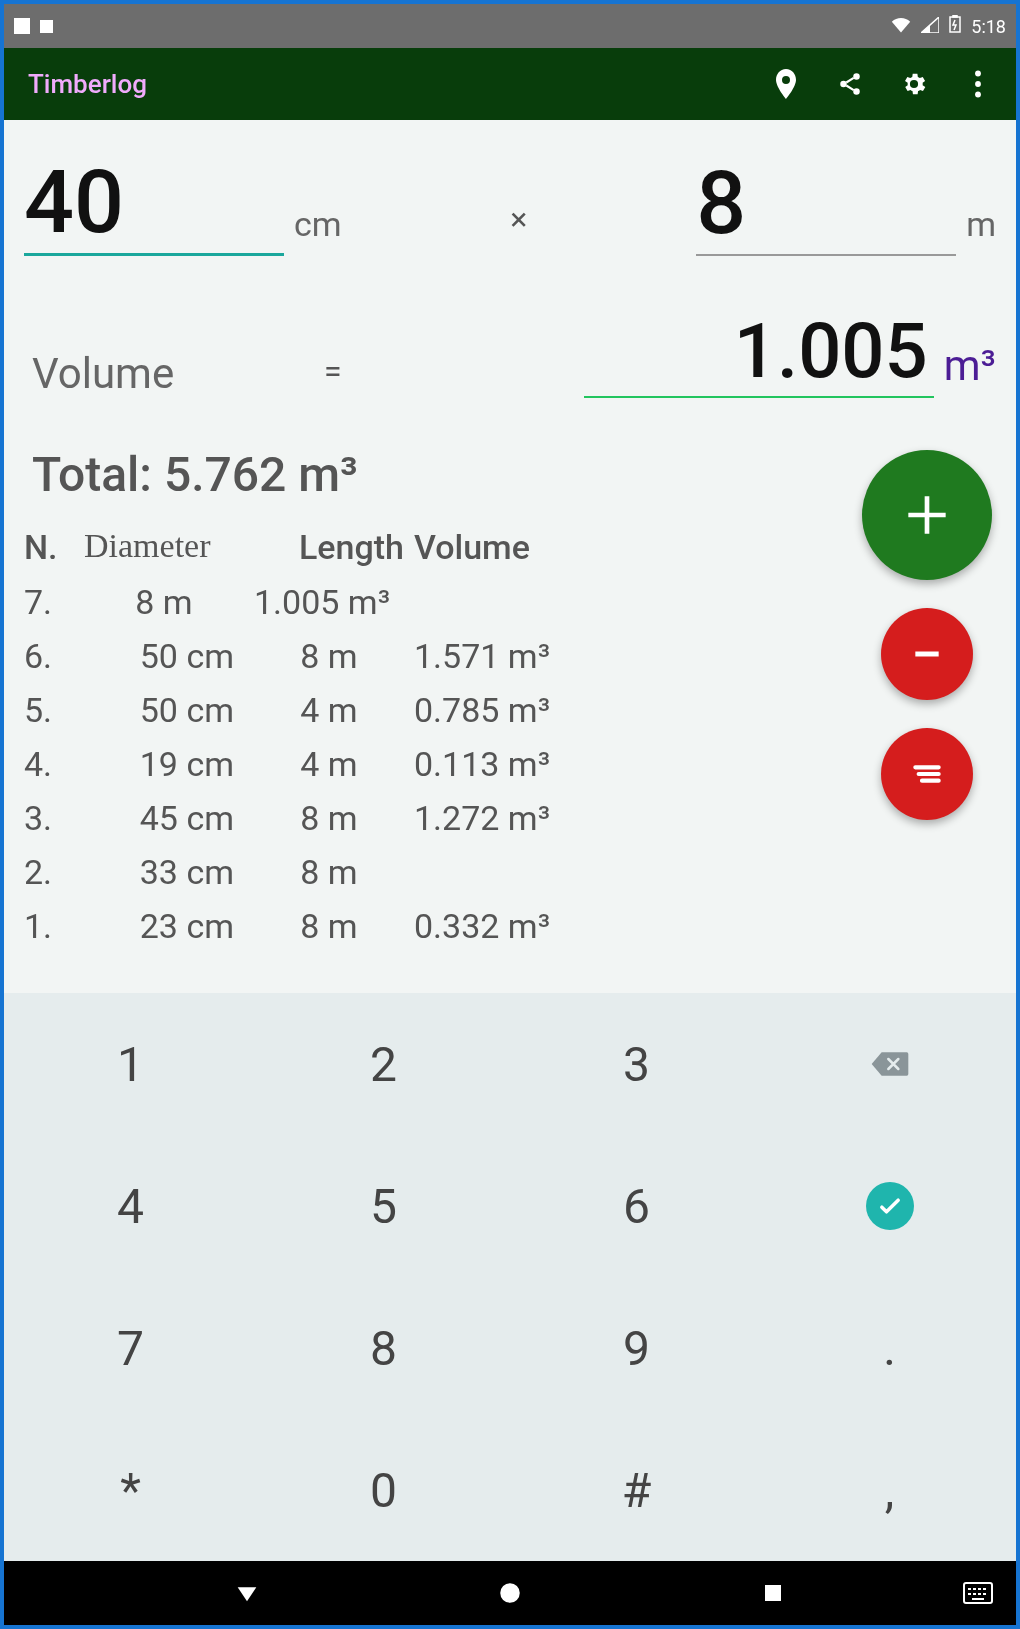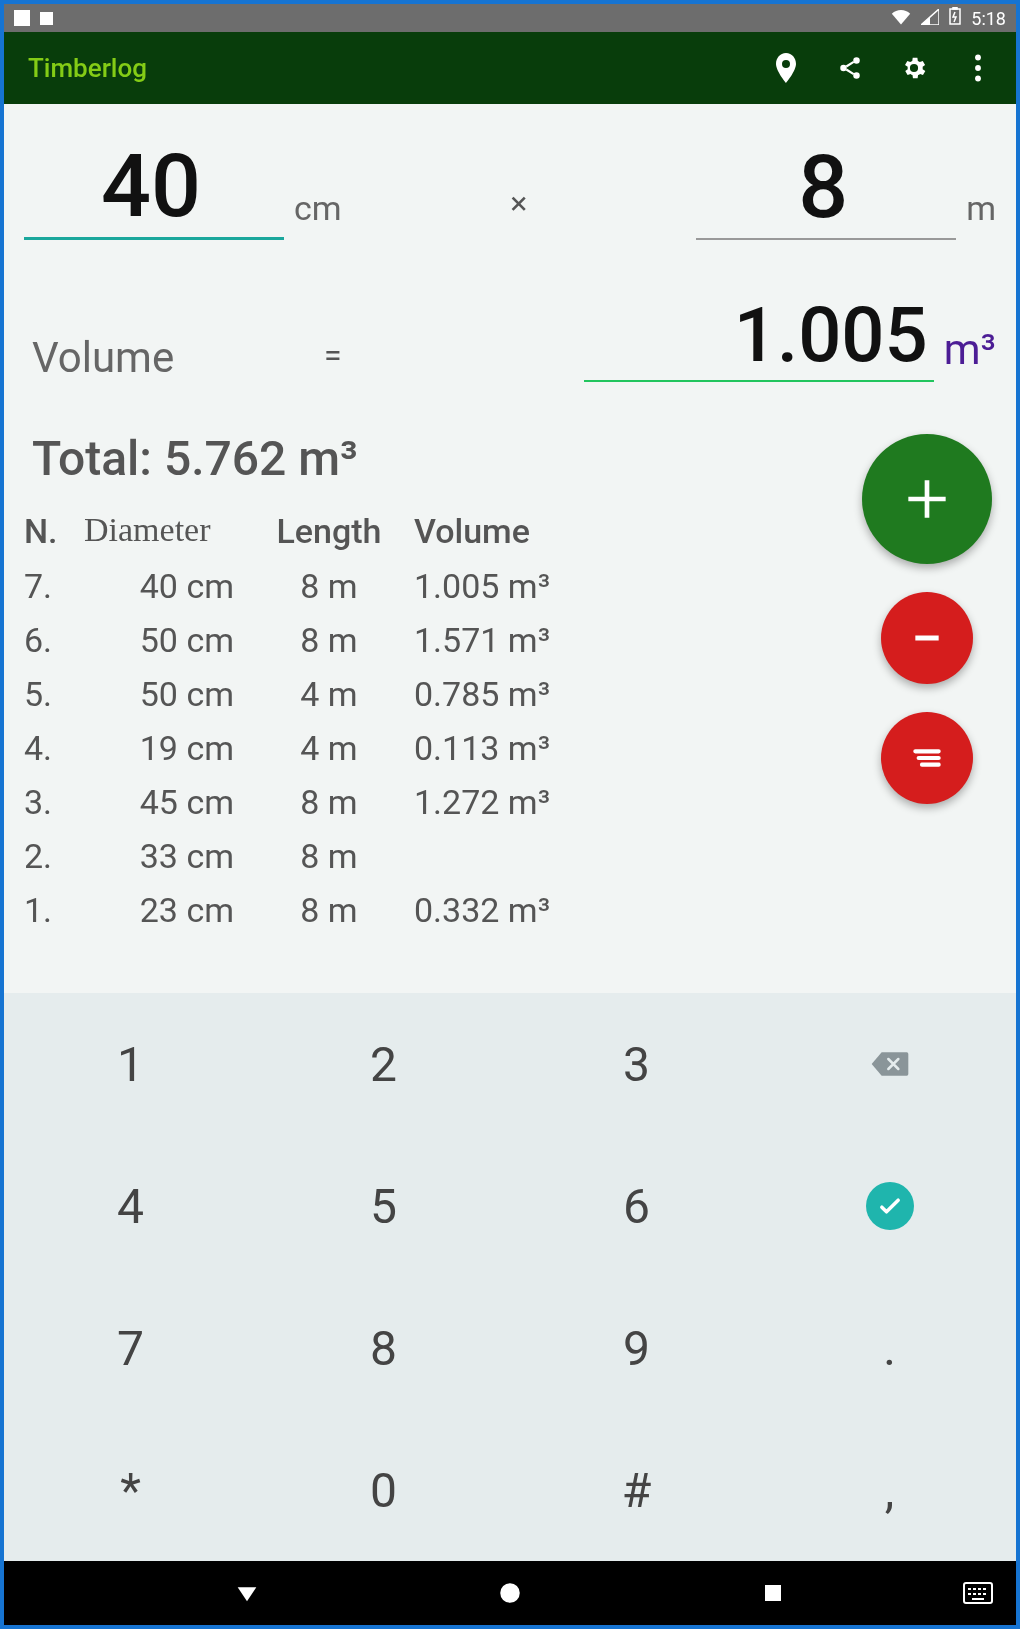--- a/index.html
+++ b/index.html
@@ -1,32 +1,32 @@
 <!DOCTYPE html>
 <html><head>
 <meta charset="utf-8">
 <style>
   * { box-sizing: border-box; margin: 0; padding: 0; }
   html, body { width: 1020px; height: 1629px; font-family: Roboto, Arial, sans-serif; background: #fff; color: #222; }
   .frame { width: 1020px; height: 1629px; border: 4px solid #1674d2; position: relative; background: #f2f5f4; display: flex; flex-direction: column; }
   
-  .statusbar { height: 28px; background: #6d6d6d; color: #fff; display: flex; align-items: center; justify-content: space-between; padding: 0 10px; font-size: 18px; }
+  .statusbar { height: 44px; background: #6d6d6d; color: #fff; display: flex; align-items: center; justify-content: space-between; padding: 0 10px; font-size: 18px; }
   .statusbar .left, .statusbar .right { display: flex; align-items: center; gap: 10px; }
   .statusbar .sq { width: 16px; height: 16px; background: #fff; display: inline-block; }
   .statusbar .right .ic { font-size: 18px; }
   
-  .appbar { height: 72px; background: #083d0b; color: #84cc16; display: flex; align-items: center; padding: 0 24px; }
+  .appbar { height: 72px; background: #083d0b; color: #f0abfc; display: flex; align-items: center; padding: 0 24px; }
   .appbar .title { font-size: 26px; font-weight: 500; flex: 1; }
   .appbar .actions { display: flex; gap: 36px; align-items: center; }
   .appbar .actions .ic { width: 28px; height: 28px; display:flex; align-items:center; justify-content:center; }
   
   .main { flex: 1; padding: 30px 20px 0 20px; position: relative; }
   .row-inputs { display: flex; align-items: flex-end; }
   .field { display: flex; align-items: flex-end; }
-  .field .val { font-size: 88px; font-weight: 500; color: #111; text-align: center; display:inline-block; }
+  .field .val { font-size: 88px; font-weight: 500; color: #111; text-align: left; display:inline-block; }
   .field .unit { font-size: 34px; color: #666; padding: 0 0 12px 10px; }
   .underline-teal { border-bottom: 3px solid #1aa79c; width: 260px; text-align:right; padding-right:6px;}
   .underline-grey { border-bottom: 2px solid #999; width: 260px; text-align:right; padding-right:6px;}
   .times { font-size: 32px; color: #555; padding: 0 30px 18px 30px; align-self: flex-end; flex:1; text-align:center;}
   .spacer-flex { flex: 1; }
   .row-volume { display: flex; align-items: flex-end; margin-top: 50px; }
   .vol-label { font-size: 42px; color: #666; padding-left: 8px; width:300px;}
   .eq { font-size: 32px; color: #555; padding-bottom: 8px; width:60px; }
   .vol-val { font-size: 76px; font-weight: 500; color: #111; border-bottom: 2px solid #22c55e; width: 350px; text-align:right; padding-right:6px;}
   .vol-unit { font-size: 42px; color: #4c1d95; padding: 0 0 8px 10px; }
@@ -141,27 +141,26 @@
       <div class="vol-val">1.005</div>
       <div class="vol-unit">m³</div>
     </div>
 
     <div class="total">Total: 5.762 m³</div>
 
     <div class="table">
       <div class="hdr">
         <span class="c1">N.</span>
         <span class="c2" style="text-align:left;font-family:Liberation Serif, serif;">Diameter</span>
-        <span class="c3" style="text-align:center;">Length</span>
+        <span class="c3" style="text-align:right;">Length</span>
         <span class="c4">Volume</span>
       </div>
       <div id="table-rows">
           <div class="r">
             <span class="c1">7.</span>
-            <span class="c2">40 cm</span>
             <span class="c3">8 m</span>
             <span class="c4">1.005 m³</span>
           </div>
           <div class="r">
             <span class="c1">6.</span>
             <span class="c2">50 cm</span>
             <span class="c3">8 m</span>
             <span class="c4">1.571 m³</span>
           </div>
           <div class="r">

